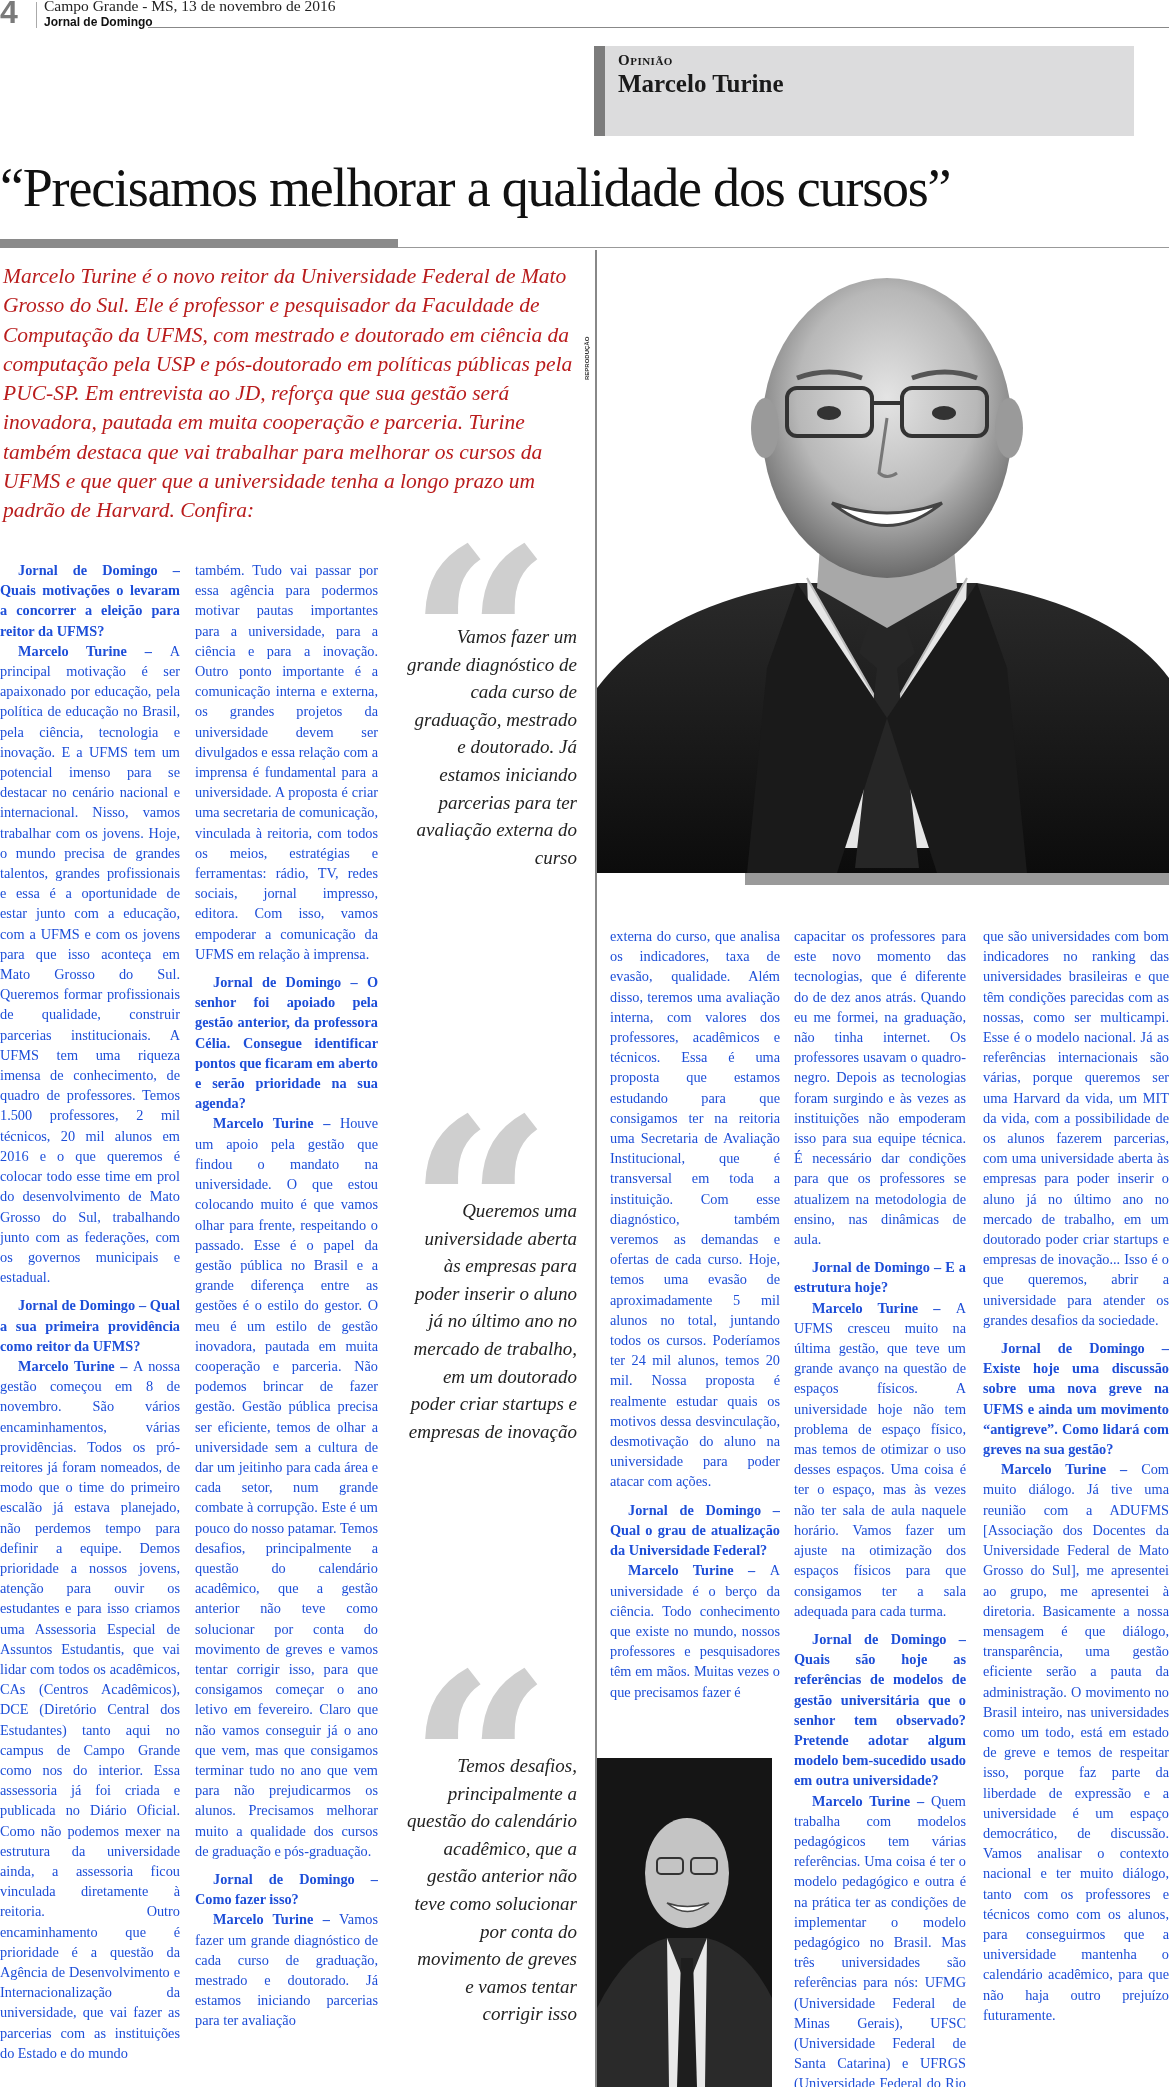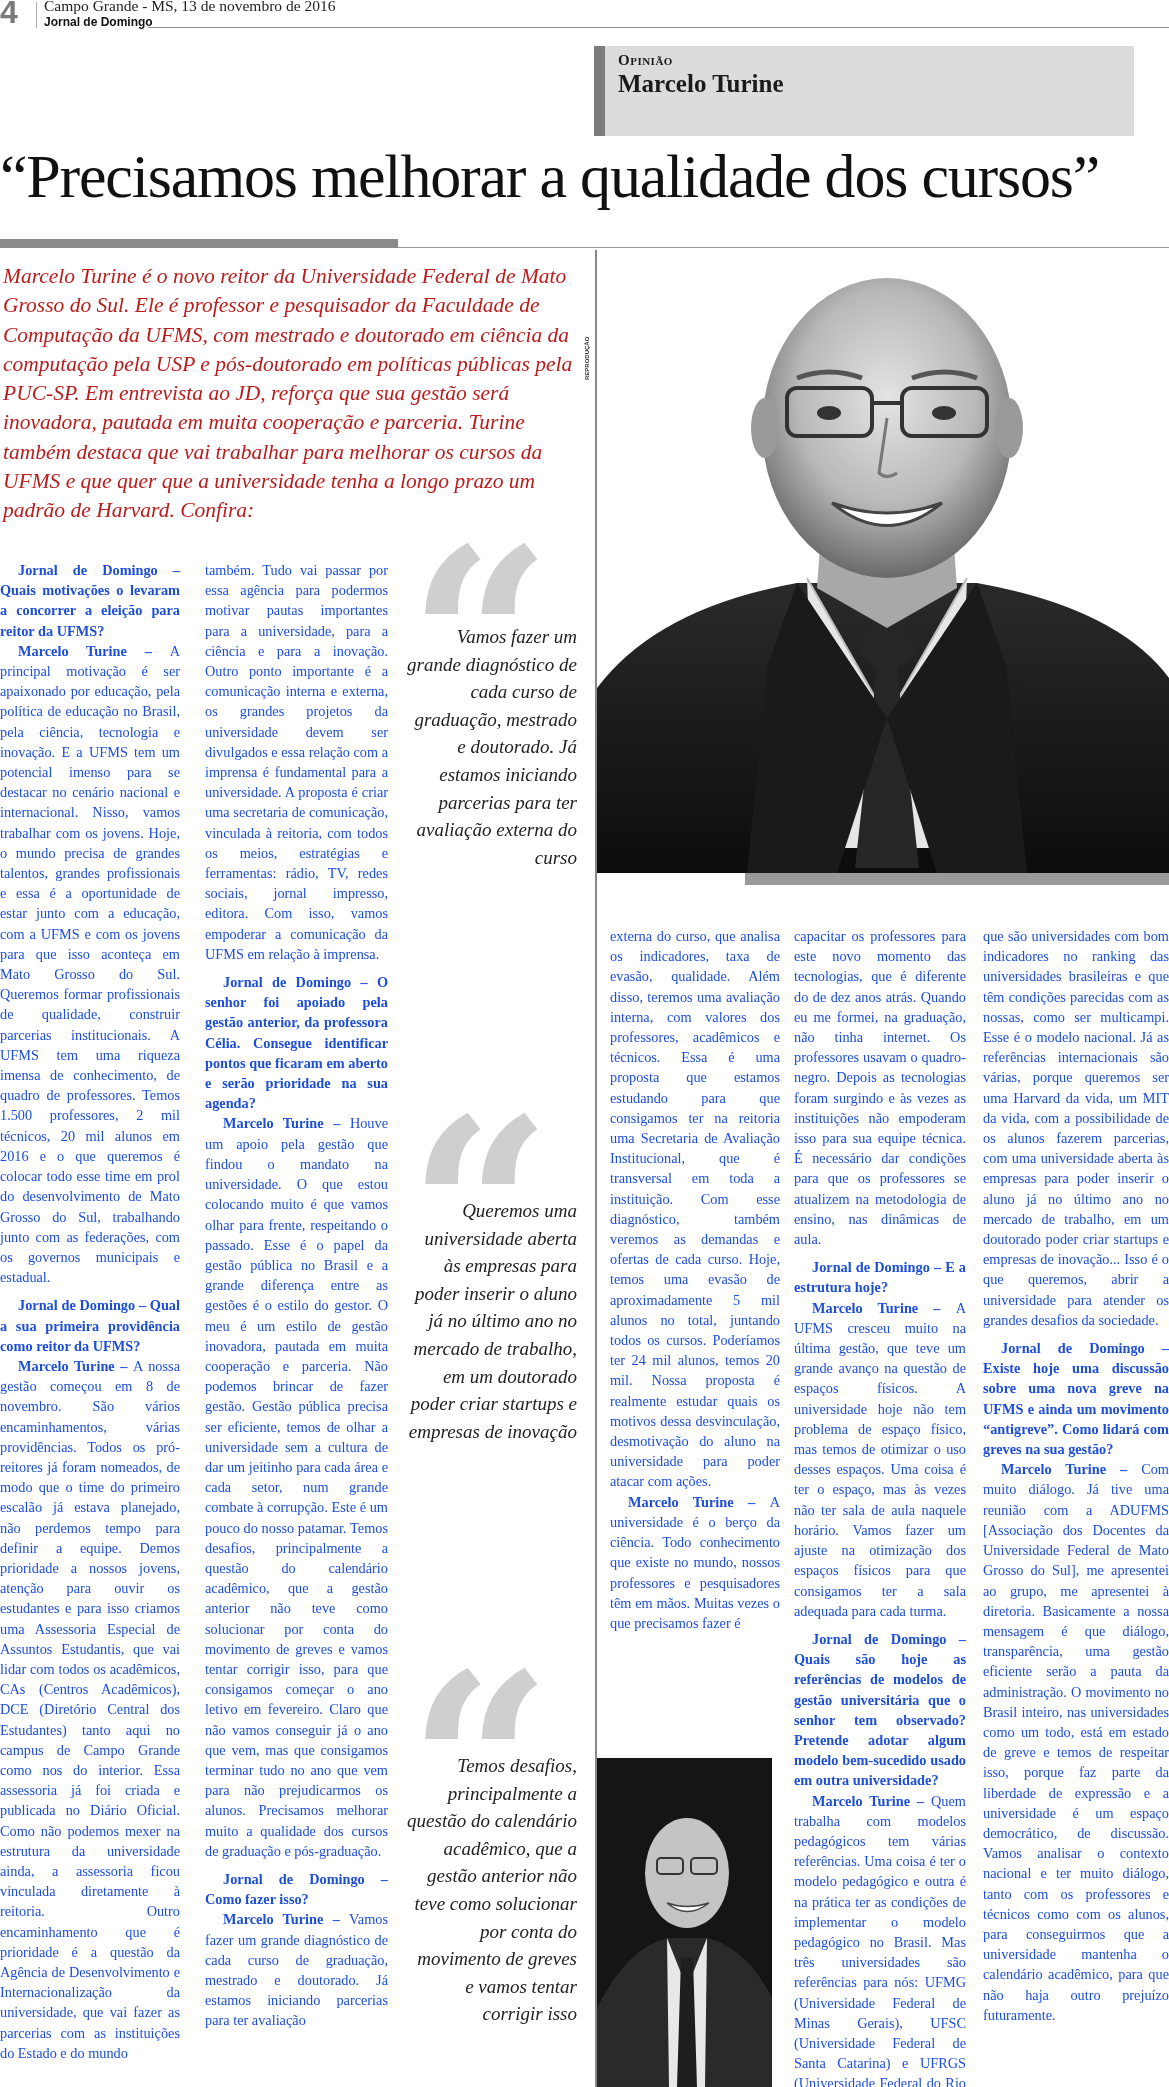--- a/index.html
+++ b/index.html
@@ -13,21 +13,21 @@
   .head-paper { position: absolute; left: 44px; top: 15px; font-family: "Liberation Sans", sans-serif; font-weight: bold; font-size: 12px; color: #111; }
   .head-rule { position: absolute; left: 148px; right: 0; top: 27px; height: 1px; background: #888; }
 
   
   .opinion-box { position: absolute; left: 594px; top: 46px; width: 540px; height: 90px; background: #dcdcdd; border-left: 11px solid #7c7c7c; padding: 5px 0 14px 13px; }
   .opinion-kicker { font-size: 15px; font-weight: bold; font-variant: small-caps; letter-spacing: 0.5px; line-height: 18px; }
   .opinion-name { font-size: 25px; font-weight: bold; line-height: 30px; }
   .opinion-role { font-size: 19px; line-height: 24px; }
 
   
-  .headline { position: absolute; left: 0; top: 136px; width: 1169px; font-size: 62px; line-height: 80px; letter-spacing: -1.2px; color: #111; white-space: nowrap; }
+  .headline { position: absolute; left: 0; top: 148px; width: 1169px; font-size: 54px; line-height: 80px; letter-spacing: -1.2px; color: #111; white-space: nowrap; }
   .headline-bar { position: absolute; left: 0; top: 239px; width: 398px; height: 9px; background: #8a8a8a; }
   .headline-rule { position: absolute; left: 398px; right: 0; top: 247px; height: 1px; background: #999; }
 
   
   .intro { position: absolute; left: 3px; top: 262px; width: 575px; font-style: italic; font-size: 21.5px; line-height: 29.3px; color: #b91c1c; }
   .credit { position: absolute; left: 583px; top: 270px; font-family: "Liberation Sans", sans-serif; font-size: 6px; font-weight: bold; transform: rotate(-90deg); transform-origin: left top; white-space: nowrap; color: #333; }
   .credit-wrap { position: absolute; left: 584px; top: 320px; width: 10px; height: 60px; }
   .vrule { position: absolute; left: 595px; top: 250px; width: 2px; height: 1837px; background: #888; }
 
   
@@ -35,21 +35,21 @@
   .photo-shadow { position: absolute; left: 745px; top: 873px; width: 424px; height: 12px; background: #9a9a9a; }
 
   
   .col { position: absolute; font-size: 14.3px; line-height: 20.2px; text-align: justify; hyphens: manual; color: #1d4ed8; }
   .col p { text-indent: 18px; }
   .col p.q { font-weight: bold; margin-top: 8px; }
   .col p.q:first-child { margin-top: 0; }
   .col p.a { text-indent: 18px; }
   .col b { font-weight: bold; }
   .col1 { left: 0; top: 560px; width: 180px; }
-  .col2 { left: 205px; top: 560px; width: 183px; }
+  .col2 { left: 195px; top: 560px; width: 183px; }
   .col3 { left: 610px; top: 926px; width: 170px; }
   .col4 { left: 794px; top: 926px; width: 172px; }
   .col5 { left: 983px; top: 926px; width: 186px; }
 
   
   .pq { position: absolute; left: 405px; width: 172px; text-align: right; font-style: italic; font-size: 19px; line-height: 27.6px; color: #222; }
   .pq-mark { position: absolute; left: 408px; width: 160px; font-family: "DejaVu Serif", serif; font-size: 250px; line-height: 200px; color: #cfcfcf; font-weight: bold; }
   .pq1 { top: 623px; } .pq1m { top: 540px; }
   .pq2 { top: 1197px; } .pq2m { top: 1110px; }
   .pq3 { top: 1752px; } .pq3m { top: 1665px; }
@@ -142,20 +142,21 @@
   </div>
 <div class="col col2">
     <p class="c" style="text-indent: 0px;">também. Tudo vai passar por essa agência para podermos motivar pautas importantes para a universidade, para a ciência e para a inovação. Outro ponto importante é a comunicação interna e externa, os grandes projetos da universidade devem ser divulgados e essa relação com a imprensa é fundamental para a universidade. A proposta é criar uma secretaria de comunicação, vinculada à reitoria, com todos os meios, estratégias e ferramentas: rádio, TV, redes sociais, jornal impresso, editora. Com isso, vamos empoderar a comunicação da UFMS em relação à imprensa.</p>
     <p class="q"><b>Jornal de Domingo – </b>O senhor foi apoiado pela gestão anterior, da professora Célia. Consegue identificar pontos que ficaram em aberto e serão prioridade na sua agenda?</p>
     <p class="a"><b>Marcelo Turine – </b>Houve um apoio pela gestão que findou o mandato na universidade. O que estou colocando muito é que vamos olhar para frente, respeitando o passado. Esse é o papel da gestão pública no Brasil e a grande diferença entre as gestões é o estilo do gestor. O meu é um estilo de gestão inovadora, pautada em muita cooperação e parceria. Não podemos brincar de fazer gestão. Gestão pública precisa ser eficiente, temos de olhar a universidade sem a cultura de dar um jeitinho para cada área e cada setor, num grande combate à corrupção. Este é um pouco do nosso patamar. Temos desafios, principalmente a questão do calendário acadêmico, que a gestão anterior não teve como solucionar por conta do movimento de greves e vamos tentar corrigir isso, para que consigamos começar o ano letivo em fevereiro. Claro que não vamos conseguir já o ano que vem, mas que consigamos terminar tudo no ano que vem para não prejudicarmos os alunos. Precisamos melhorar muito a qualidade dos cursos de graduação e pós-graduação.</p>
     <p class="q"><b>Jornal de Domingo – </b>Como fazer isso?</p>
     <p class="a"><b>Marcelo Turine – </b>Vamos fazer um grande diagnóstico de cada curso de graduação, mestrado e doutorado. Já estamos iniciando parcerias para ter avaliação</p>
   </div>
 <div class="col col3">
     <p class="c" style="text-indent: 0px;">externa do curso, que analisa os indicadores, taxa de evasão, qualidade. Além disso, teremos uma avaliação interna, com valores dos professores, acadêmicos e técnicos. Essa é uma proposta que estamos estudando para que consigamos ter na reitoria uma Secretaria de Avaliação Institucional, que é transversal em toda a instituição. Com esse diagnóstico, também veremos as demandas e ofertas de cada curso. Hoje, temos uma evasão de aproximadamente 5 mil alunos no total, juntando todos os cursos. Poderíamos ter 24 mil alunos, temos 20 mil. Nossa proposta é realmente estudar quais os motivos dessa desvinculação, desmotivação do aluno na universidade para poder atacar com ações.</p>
+    <p class="q"><b>Jornal de Domingo </b>– Qual o grau de atualização da Universidade Federal?</p>
     <p class="a"><b>Marcelo Turine – </b>A universidade é o berço da ciência. Todo conhecimento que existe no mundo, nossos professores e pesquisadores têm em mãos. Muitas vezes o que precisamos fazer é</p>
   </div>
 <div class="col col4">
     <p class="c" style="text-indent: 0px;">capacitar os professores para este novo momento das tecnologias, que é diferente do de dez anos atrás. Quando eu me formei, na graduação, não tinha internet. Os professores usavam o quadro-negro. Depois as tecnologias foram surgindo e às vezes as instituições não empoderam isso para sua equipe técnica. É necessário dar condições para que os professores se atualizem na metodologia de ensino, nas dinâmicas de aula.</p>
     <p class="q"><b>Jornal de Domingo – </b>E a estrutura hoje?</p>
     <p class="a"><b>Marcelo Turine – </b>A UFMS cresceu muito na última gestão, que teve um grande avanço na questão de espaços físicos. A universidade hoje não tem problema de espaço físico, mas temos de otimizar o uso desses espaços. Uma coisa é ter o espaço, mas às vezes não ter sala de aula naquele horário. Vamos fazer um ajuste na otimização dos espaços físicos para que consigamos ter a sala adequada para cada turma.</p>
     <p class="q"><b>Jornal de Domingo – </b>Quais são hoje as referências de modelos de gestão universitária que o senhor tem observado? Pretende adotar algum modelo bem-sucedido usado em outra universidade?</p>
     <p class="a"><b>Marcelo Turine – </b>Quem trabalha com modelos pedagógicos tem várias referências. Uma coisa é ter o modelo pedagógico e outra é na prática ter as condições de implementar o modelo pedagógico no Brasil. Mas três universidades são referências para nós: UFMG (Universidade Federal de Minas Gerais), UFSC (Universidade Federal de Santa Catarina) e UFRGS (Universidade Federal do Rio Grande do Sul),</p>
   </div>
 <div class="col col5">

